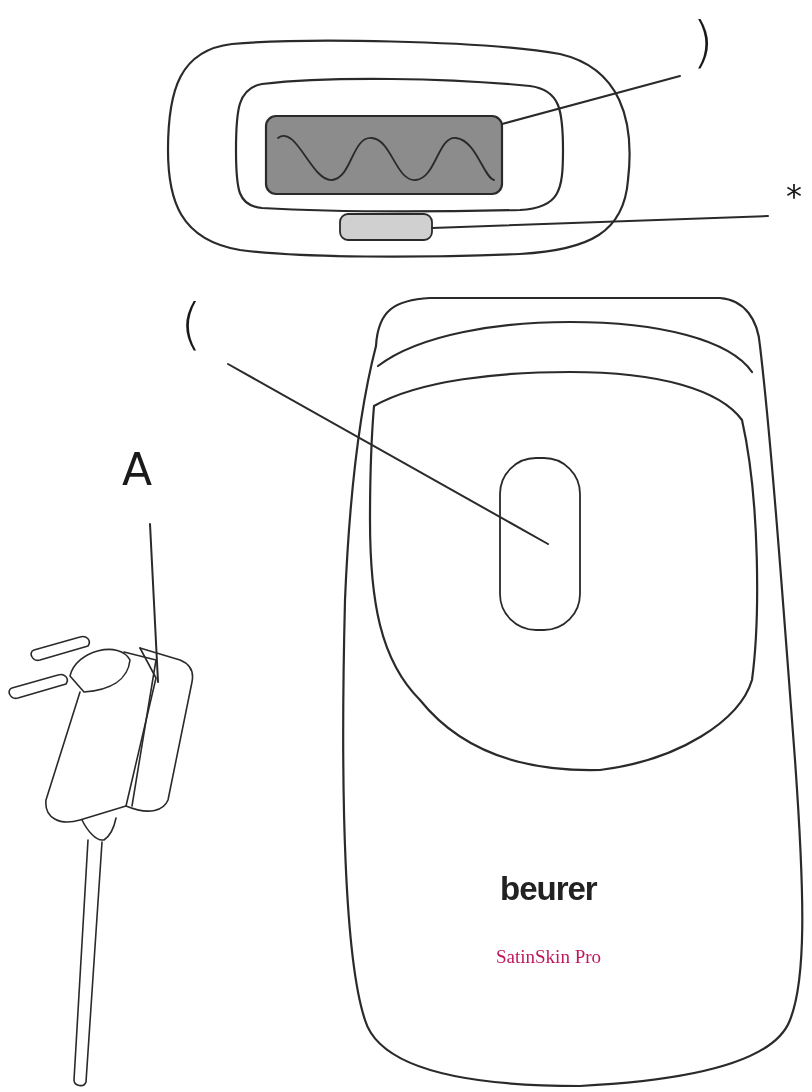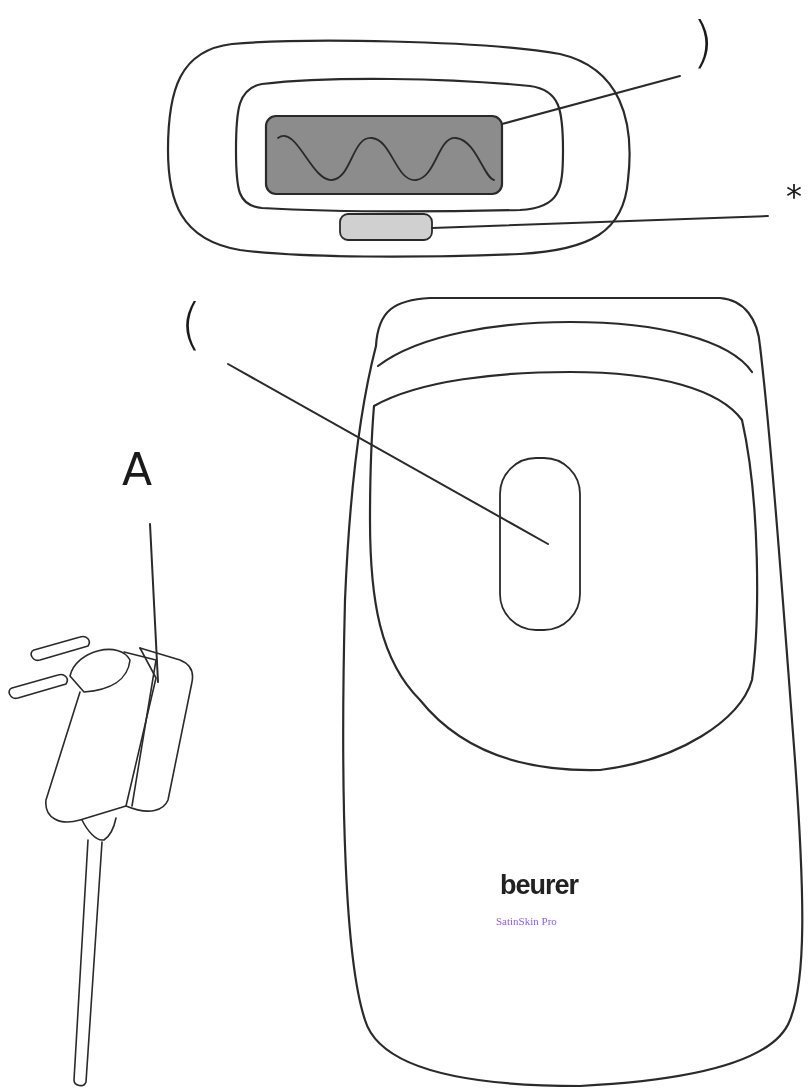--- a/index.html
+++ b/index.html
@@ -12,25 +12,25 @@
       color: #1a1a1a;
       line-height: 1;
     }
     .lbl-paren-close { left: 692px; top: 14px; font-size: 56px; font-weight: 300; }
     .lbl-star { left: 786px; top: 180px; font-size: 32px; }
     .lbl-paren-open { left: 180px; top: 296px; font-size: 56px; font-weight: 300; }
     .lbl-a { left: 122px; top: 448px; font-size: 44px; font-weight: 400; }
     .brand {
       position: absolute; left: 500px; top: 870px;
       font-family: "Liberation Sans", sans-serif; font-weight: bold;
-      font-size: 27px; color: #222; letter-spacing: -1px;
+      font-size: 33px; color: #222; letter-spacing: -1px;
     }
     .model {
-      position: absolute; left: 496px; top: 915px;
-      font-family: "Liberation Serif", serif; font-size: 11px; color: #8b5cf6;
+      position: absolute; left: 496px; top: 946px;
+      font-family: "Liberation Serif", serif; font-size: 19px; color: #be185d;
     }
   </style>
 </head>
 <body>
 
 <div class="stage">
   <svg width="812" height="1092" viewBox="0 0 812 1092">
     <g fill="none" stroke="#2a2a2a" stroke-width="2.2" stroke-linecap="round" stroke-linejoin="round">
 
       <g>

